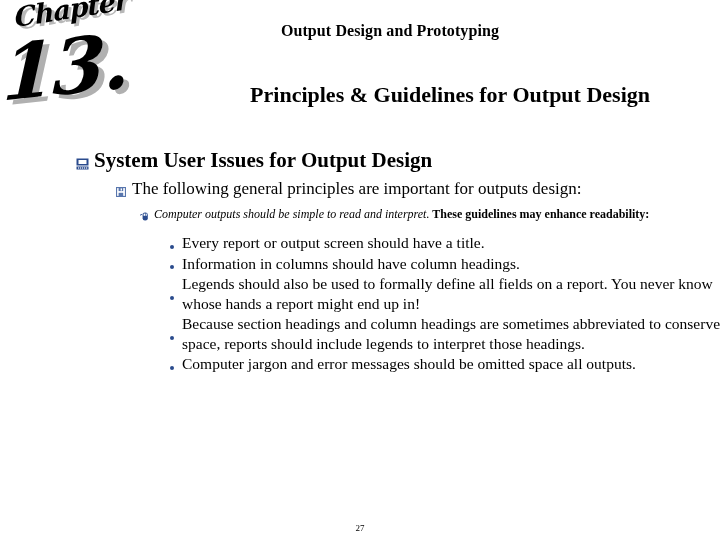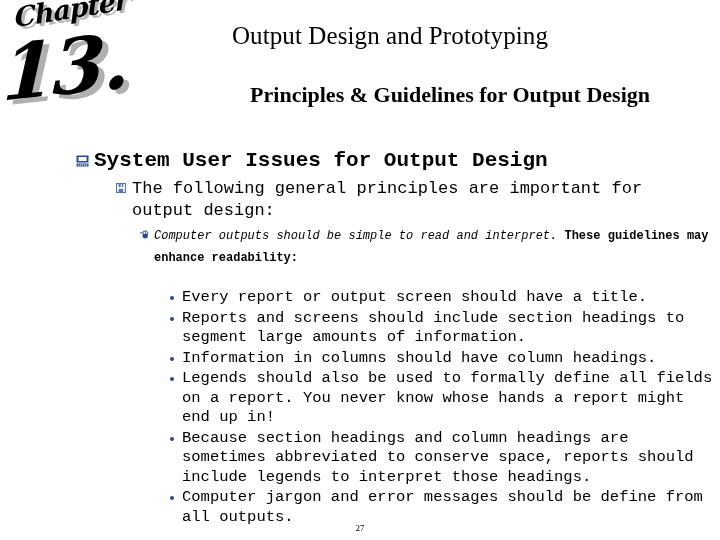--- a/index.html
+++ b/index.html
@@ -57,22 +57,22 @@
     white-space: nowrap;
   }
 
   
   #slide-title {
     position: absolute;
     left: 130px;
     top: 22px;
     width: 520px;
     text-align: center;
-    font-size: 25px;
-    font-weight: normal;
+    font-size: 16px;
+    font-weight: bold;
     letter-spacing: 0.1px;
     white-space: nowrap;
   }
   #slide-subtitle {
     position: absolute;
     left: 130px;
     top: 82px;
     width: 520px;
     text-align: right;
     font-size: 22px;
@@ -83,22 +83,21 @@
   
   #outline {
     position: absolute;
     left: 0px;
     top: 148px;
     width: 720px;
   }
 
   .row {
     display: flex;
-    align-items: flex-start;
-    font-family: Liberation Mono, monospace;
+    align-items: center;
   }
   .bullet-mark {
     flex: 0 0 auto;
     display: flex;
     justify-content: center;
     align-items: flex-start;
   }
   .row-text {
     flex: 1 1 auto;
   }
@@ -129,21 +128,21 @@
     font-weight: bold;
     line-height: 22px;
     width: 540px;
   }
   .lvl3 .emph {
     font-style: italic;
     font-weight: normal;
   }
 
   
-  #lvl4-list { margin-left: 161px; margin-top: 19px; }
+  #lvl4-list { margin-left: 161px; margin-top: 8px; }
   .lvl4 { margin-bottom: 1px; }
   .lvl4 .bullet-mark { width: 21px; padding-top: 8px; }
   .lvl4 .row-text {
     font-size: 15.5px;
     line-height: 19.5px;
     width: 485px;
   }
 
   
   .dot-bullet {
@@ -198,21 +197,21 @@
 
   <div class="row lvl2">
     <span class="bullet-mark">
       <svg class="ic" width="10" height="10" viewBox="0 0 10 10" aria-hidden="true">
         <rect x="0.5" y="0.5" width="9" height="9" fill="none" stroke="#5876ad" stroke-width="1.2"></rect>
         <rect x="2.6" y="0.9" width="4.6" height="3.2" fill="#5876ad"></rect>
         <rect x="4.6" y="1.4" width="1.4" height="2.2" fill="#ffffff"></rect>
         <rect x="2.6" y="5.8" width="4.6" height="3.4" fill="#5876ad"></rect>
       </svg>
     </span>
-    <span class="row-text">The following general principles are important for output design:</span>
+    <span class="row-text">The following general principles are important for outputs design:</span>
   </div>
 
   <div class="row lvl3">
     <span class="bullet-mark">
       <svg class="ic" width="11" height="11" viewBox="0 0 11 11" aria-hidden="true">
         <path d="M1 4.2 L3.4 3.2" stroke="#2a4b8d" stroke-width="0.9" fill="none"></path>
         <rect x="3.6" y="1.6" width="5.2" height="8" rx="2.4" fill="#2a4b8d"></rect>
         <rect x="4.6" y="2.6" width="1.6" height="2.2" fill="#ffffff"></rect>
         <rect x="6.6" y="2.6" width="1.4" height="2.2" fill="#c9d6ec"></rect>
       </svg>
@@ -224,26 +223,20 @@
 
   <div id="lvl4-list">
 
     <div class="row lvl4">
       <span class="bullet-mark">
           <span class="dot-bullet"></span>
         </span>
       <span class="row-text">Every report or output screen should have a title.</span>
     </div>
 
-    <div class="row lvl4">
-      <span class="bullet-mark">
-          <span class="dot-bullet"></span>
-        </span>
-      <span class="row-text">Reports and screens should include section headings to segment large amounts of information.</span>
-    </div>
 
     <div class="row lvl4">
       <span class="bullet-mark">
           <span class="dot-bullet"></span>
         </span>
       <span class="row-text">Information in columns should have column headings.</span>
     </div>
 
     <div class="row lvl4">
       <span class="bullet-mark">
@@ -256,19 +249,19 @@
       <span class="bullet-mark">
           <span class="dot-bullet"></span>
         </span>
       <span class="row-text">Because section headings and column headings are sometimes abbreviated to conserve space, reports should include legends to interpret those headings.</span>
     </div>
 
     <div class="row lvl4">
       <span class="bullet-mark">
           <span class="dot-bullet"></span>
         </span>
-      <span class="row-text">Computer jargon and error messages should be define from all outputs.</span>
+      <span class="row-text">Computer jargon and error messages should be omitted space all outputs.</span>
     </div>
 
   </div>
 </div>
 
 <div id="page-number">27</div>
 
 </body></html>

